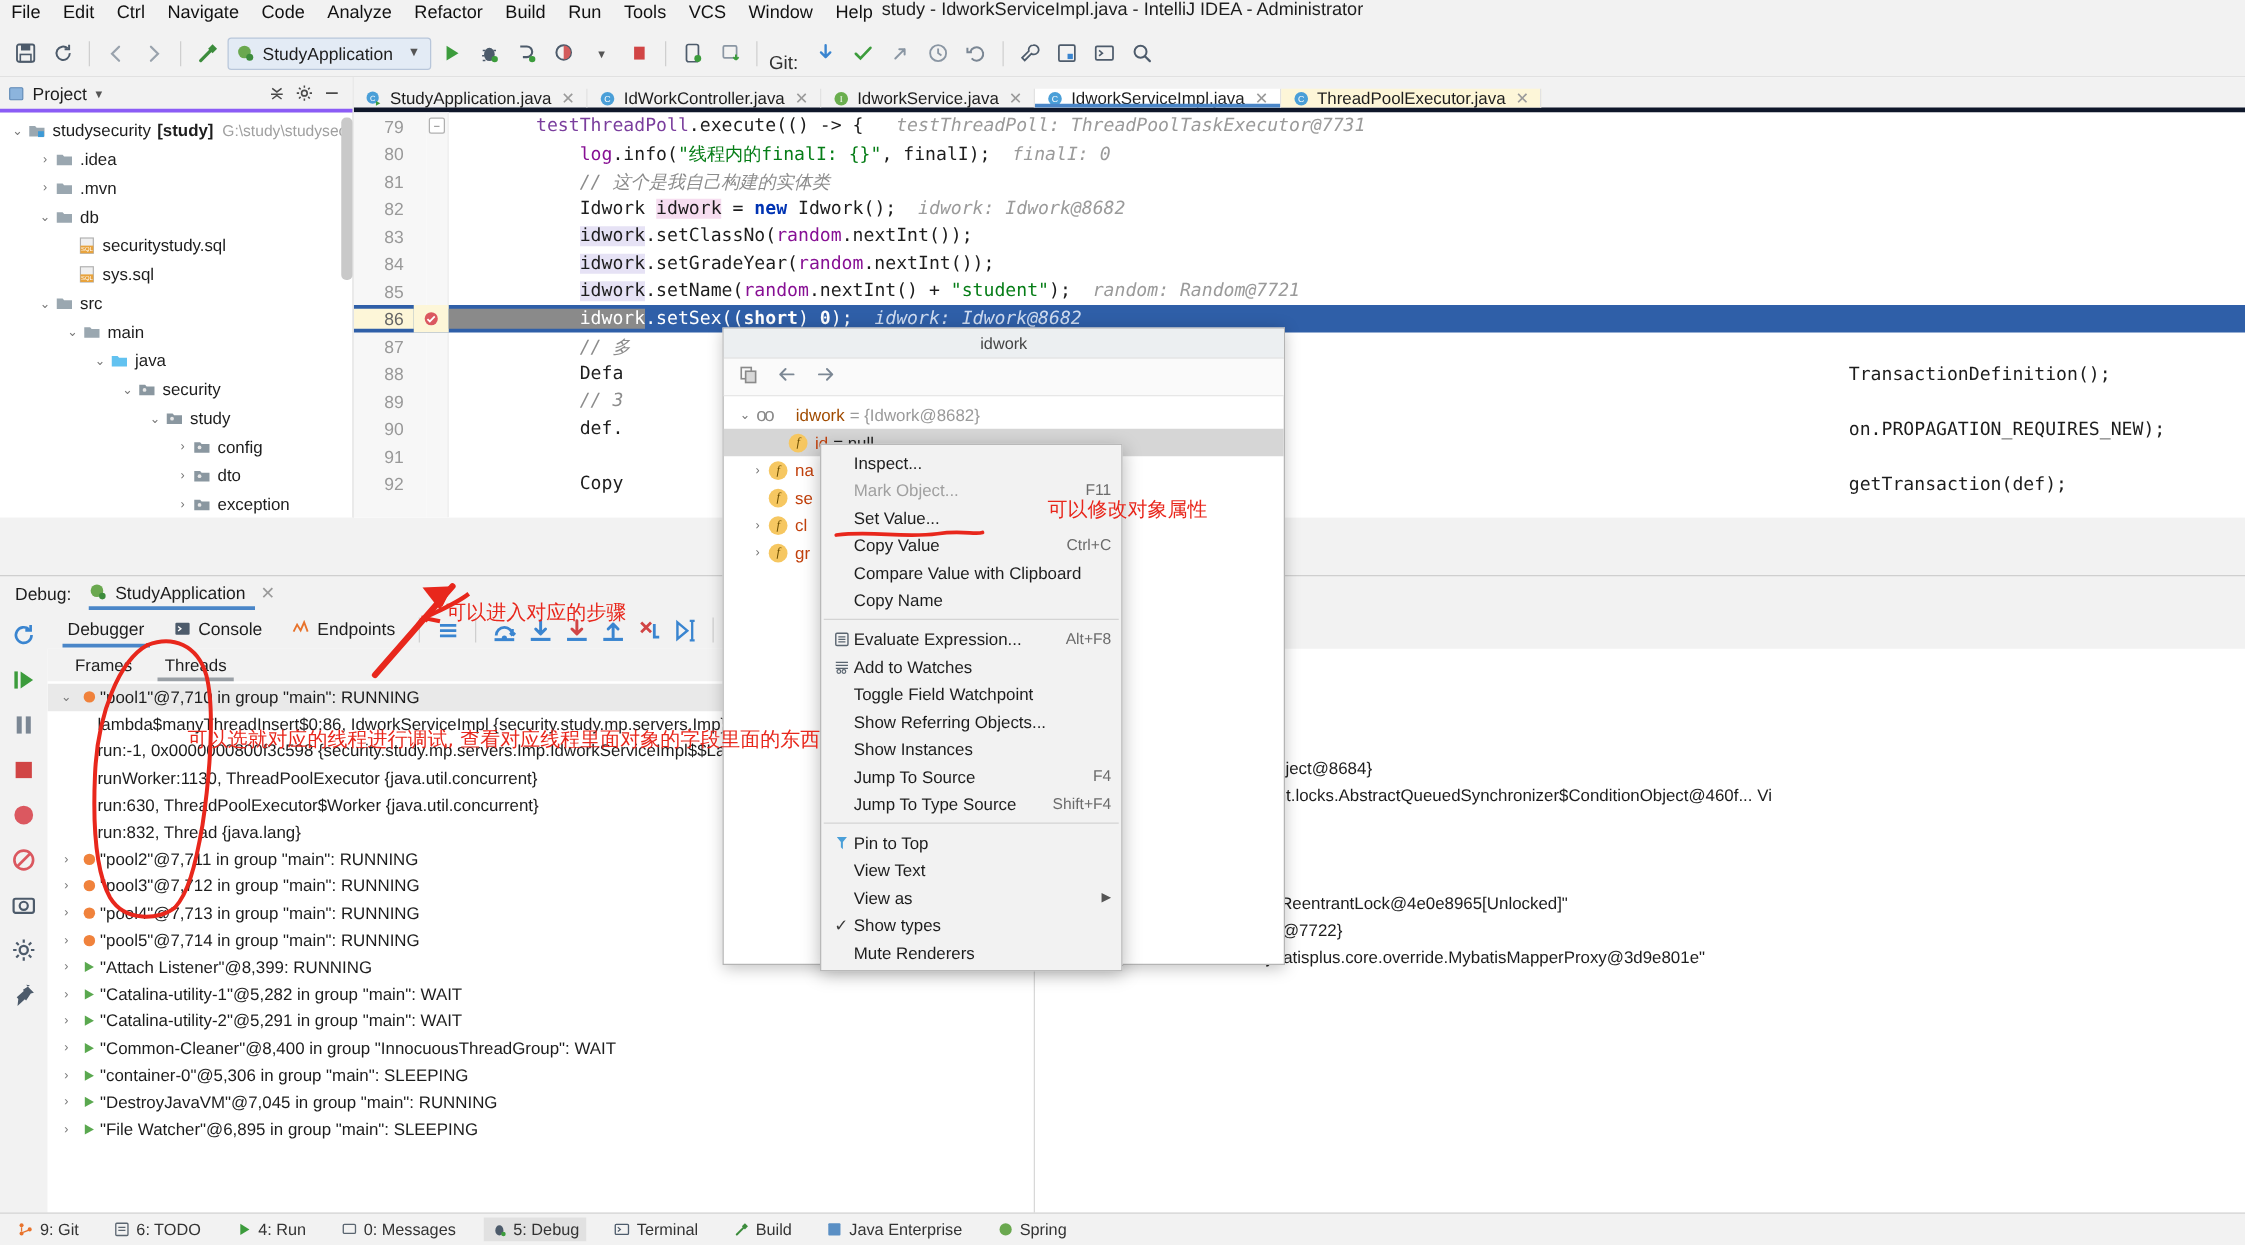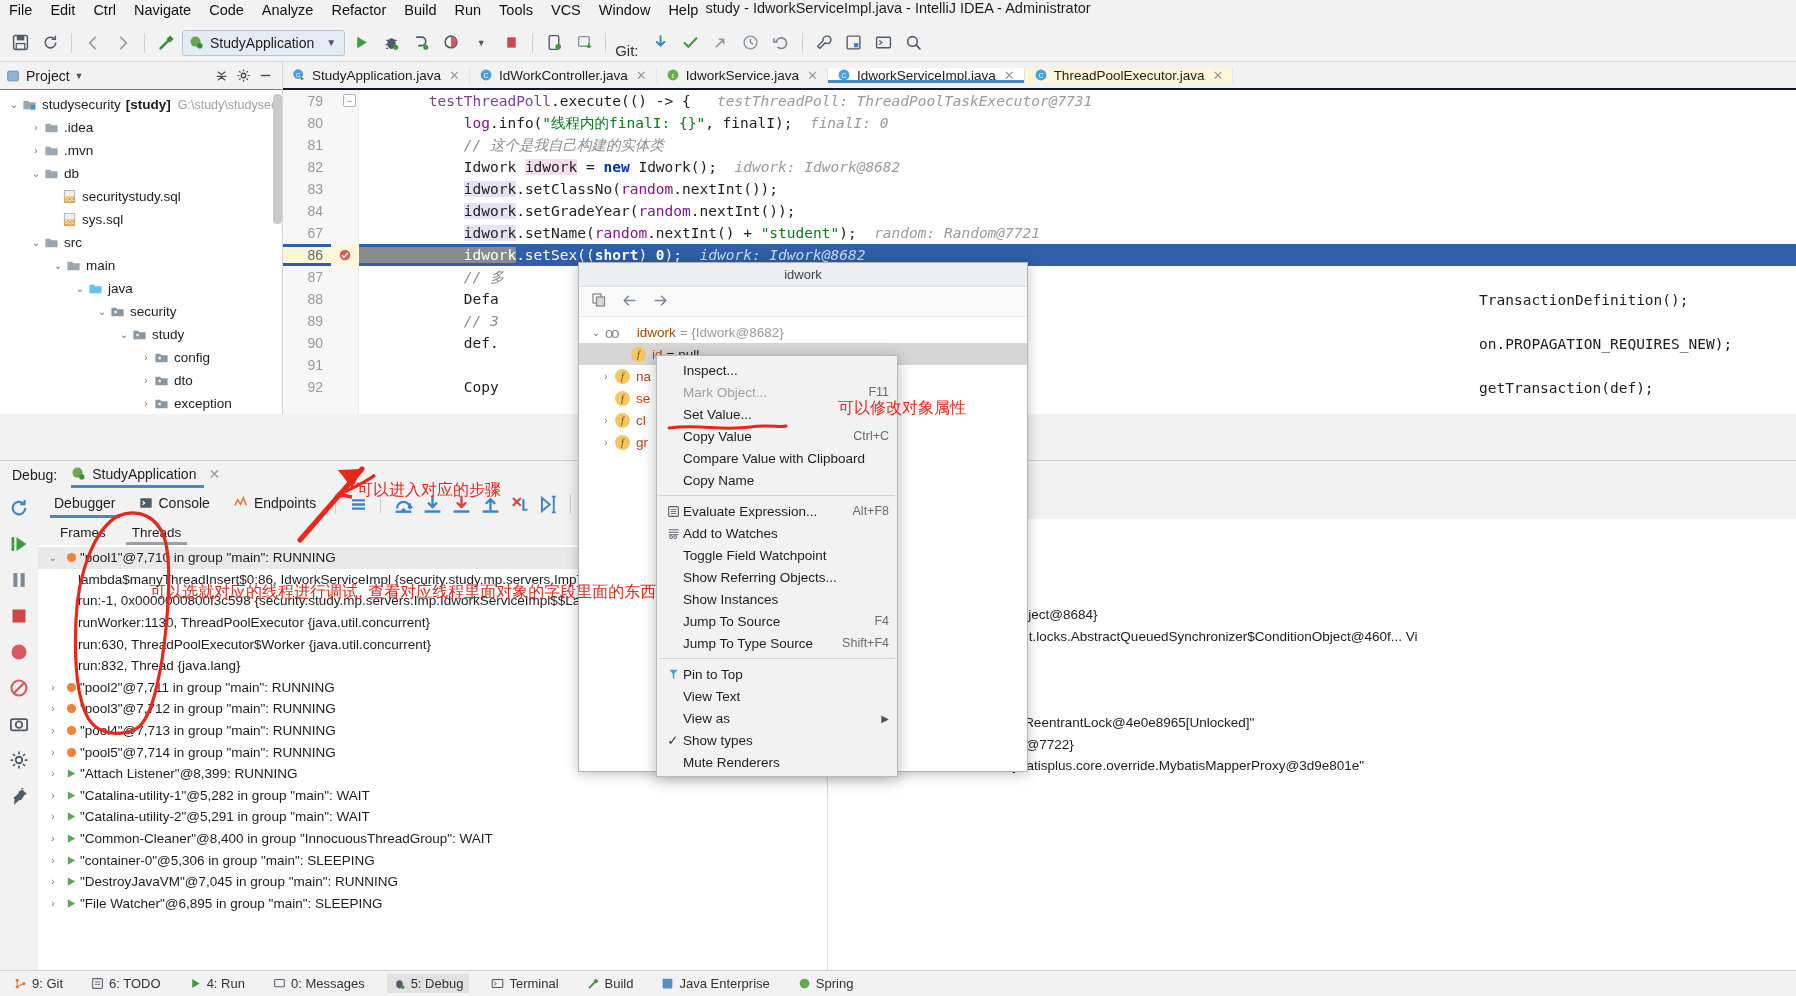--- a/index.html
+++ b/index.html
@@ -23,36 +23,36 @@
   .sep { width:1px; height:20px; background:#cfcfcf; margin:0 5px; }
   .runcfg { display:flex; align-items:center; gap:6px; height:26px; padding:0 8px 0 6px; background:#e3ebf5; border:1px solid #b8c6da; border-radius:3px; font-size:14px; }
   .runcfg .chev { font-size:10px; color:#555; margin-left:6px; }
   .git-label { font-size:15px; color:#333; margin:16px 6px 0 2px; }
 
   
   .main { display:flex; height:352px; }
 
   
   .sidebar { width:283px; background:#fff; border-right:1px solid #d6d6d6; position:relative; }
-  .sb-head { display:flex; align-items:center; height:28px; padding:0 6px; background:#f2f2f2; border-bottom:1px solid #8b5cf6; }
+  .sb-head { display:flex; align-items:center; height:28px; padding:0 6px; background:#f2f2f2; border-bottom:3px solid #8b5cf6; }
   .sb-head .t { font-size:14px; margin-left:6px; }
   .sb-head .caret { margin-left:5px; font-size:9px; color:#555; }
   .sb-head .spacer { flex:1; }
   .sb-head .ic { width:22px; height:22px; display:flex; align-items:center; justify-content:center; color:#4a4a4a; }
   .tree { padding-top:3px; font-size:13.5px; }
   .trow { display:flex; align-items:center; height:23px; white-space:nowrap; }
   .tarrow { width:16px; text-align:center; color:#777; font-size:10px; flex:0 0 16px; }
   .ticon { margin-right:5px; display:inline-flex; }
   .tlabel { color:#1d1d1d; }
   .tpath { color:#a0a0a0; font-size:12.5px; margin-left:7px; }
   .bold { font-weight:bold; }
 
   
   .editor { flex:1; background:#fff; position:relative; overflow:hidden; }
-  .tabs { display:flex; height:28px; background:#f2f2f2; border-bottom:2px solid #0f172a; align-items:center; }
+  .tabs { display:flex; height:28px; background:#f2f2f2; border-bottom:4px solid #0f172a; align-items:flex-end; }
   .tab { display:flex; align-items:center; gap:6px; padding:0 9px; font-size:13.5px; border-right:1px solid #e2e2e2; position:relative; }
   .tab.active-underline:after { content:""; position:absolute; left:0; right:0; bottom:0; height:3px; background:#4a86c8; }
   .tab.sel { background:#fff; }
   .tab.cur { background:#fdf6d8; }
   .tab .x { color:#9a9a9a; font-size:13px; margin-left:2px; }
   .code-area { position:relative; height:324px; background:#fff; }
   .gutter { position:absolute; left:0; top:0; width:58px; height:100%; background:#f7f7f7; }
   .fold { position:absolute; left:58px; top:0; width:18px; height:100%; background:#f7f7f7; border-right:1px solid #ededed; }
   .code-lines { position:absolute; left:0; top:0; right:0; }
   .cline { height:22px; display:flex; align-items:center; font-family:"DejaVu Sans Mono", monospace; font-size:14.5px; white-space:pre; }
@@ -540,21 +540,21 @@
             <span class="lnum">83</span><span class="lgap"></span>
             <span class="ctext"><span>            </span><span class="vhi">idwork</span><span>.setClassNo(</span><span class="fld">random</span><span>.nextInt());</span></span>
           </div>
 
           <div class="cline">
             <span class="lnum">84</span><span class="lgap"></span>
             <span class="ctext"><span>            </span><span class="vhi">idwork</span><span>.setGradeYear(</span><span class="fld">random</span><span>.nextInt());</span></span>
           </div>
 
           <div class="cline">
-            <span class="lnum">67</span><span class="lgap"></span>
+            <span class="lnum">85</span><span class="lgap"></span>
             <span class="ctext"><span>            </span><span class="vhi">idwork</span><span>.setName(</span><span class="fld">random</span><span>.nextInt() + </span><span class="str">"student"</span><span>);</span><span class="hint">  random: Random@7721</span></span>
           </div>
 
           <div class="cline hl">
             <span class="lnum">86</span>
             <span style="width:28px;display:flex;align-items:center;justify-content:center;background:#fdf6d8;height:22px">
               <svg width="14" height="14" viewBox="0 0 16 16">
                   <circle cx="8" cy="8" r="6" fill="#db5860"></circle>
                   <path d="M4.5 8.3l2.2 2.2 4.5-4.6" stroke="#fff" stroke-width="1.6" fill="none"></path>
                 </svg>

